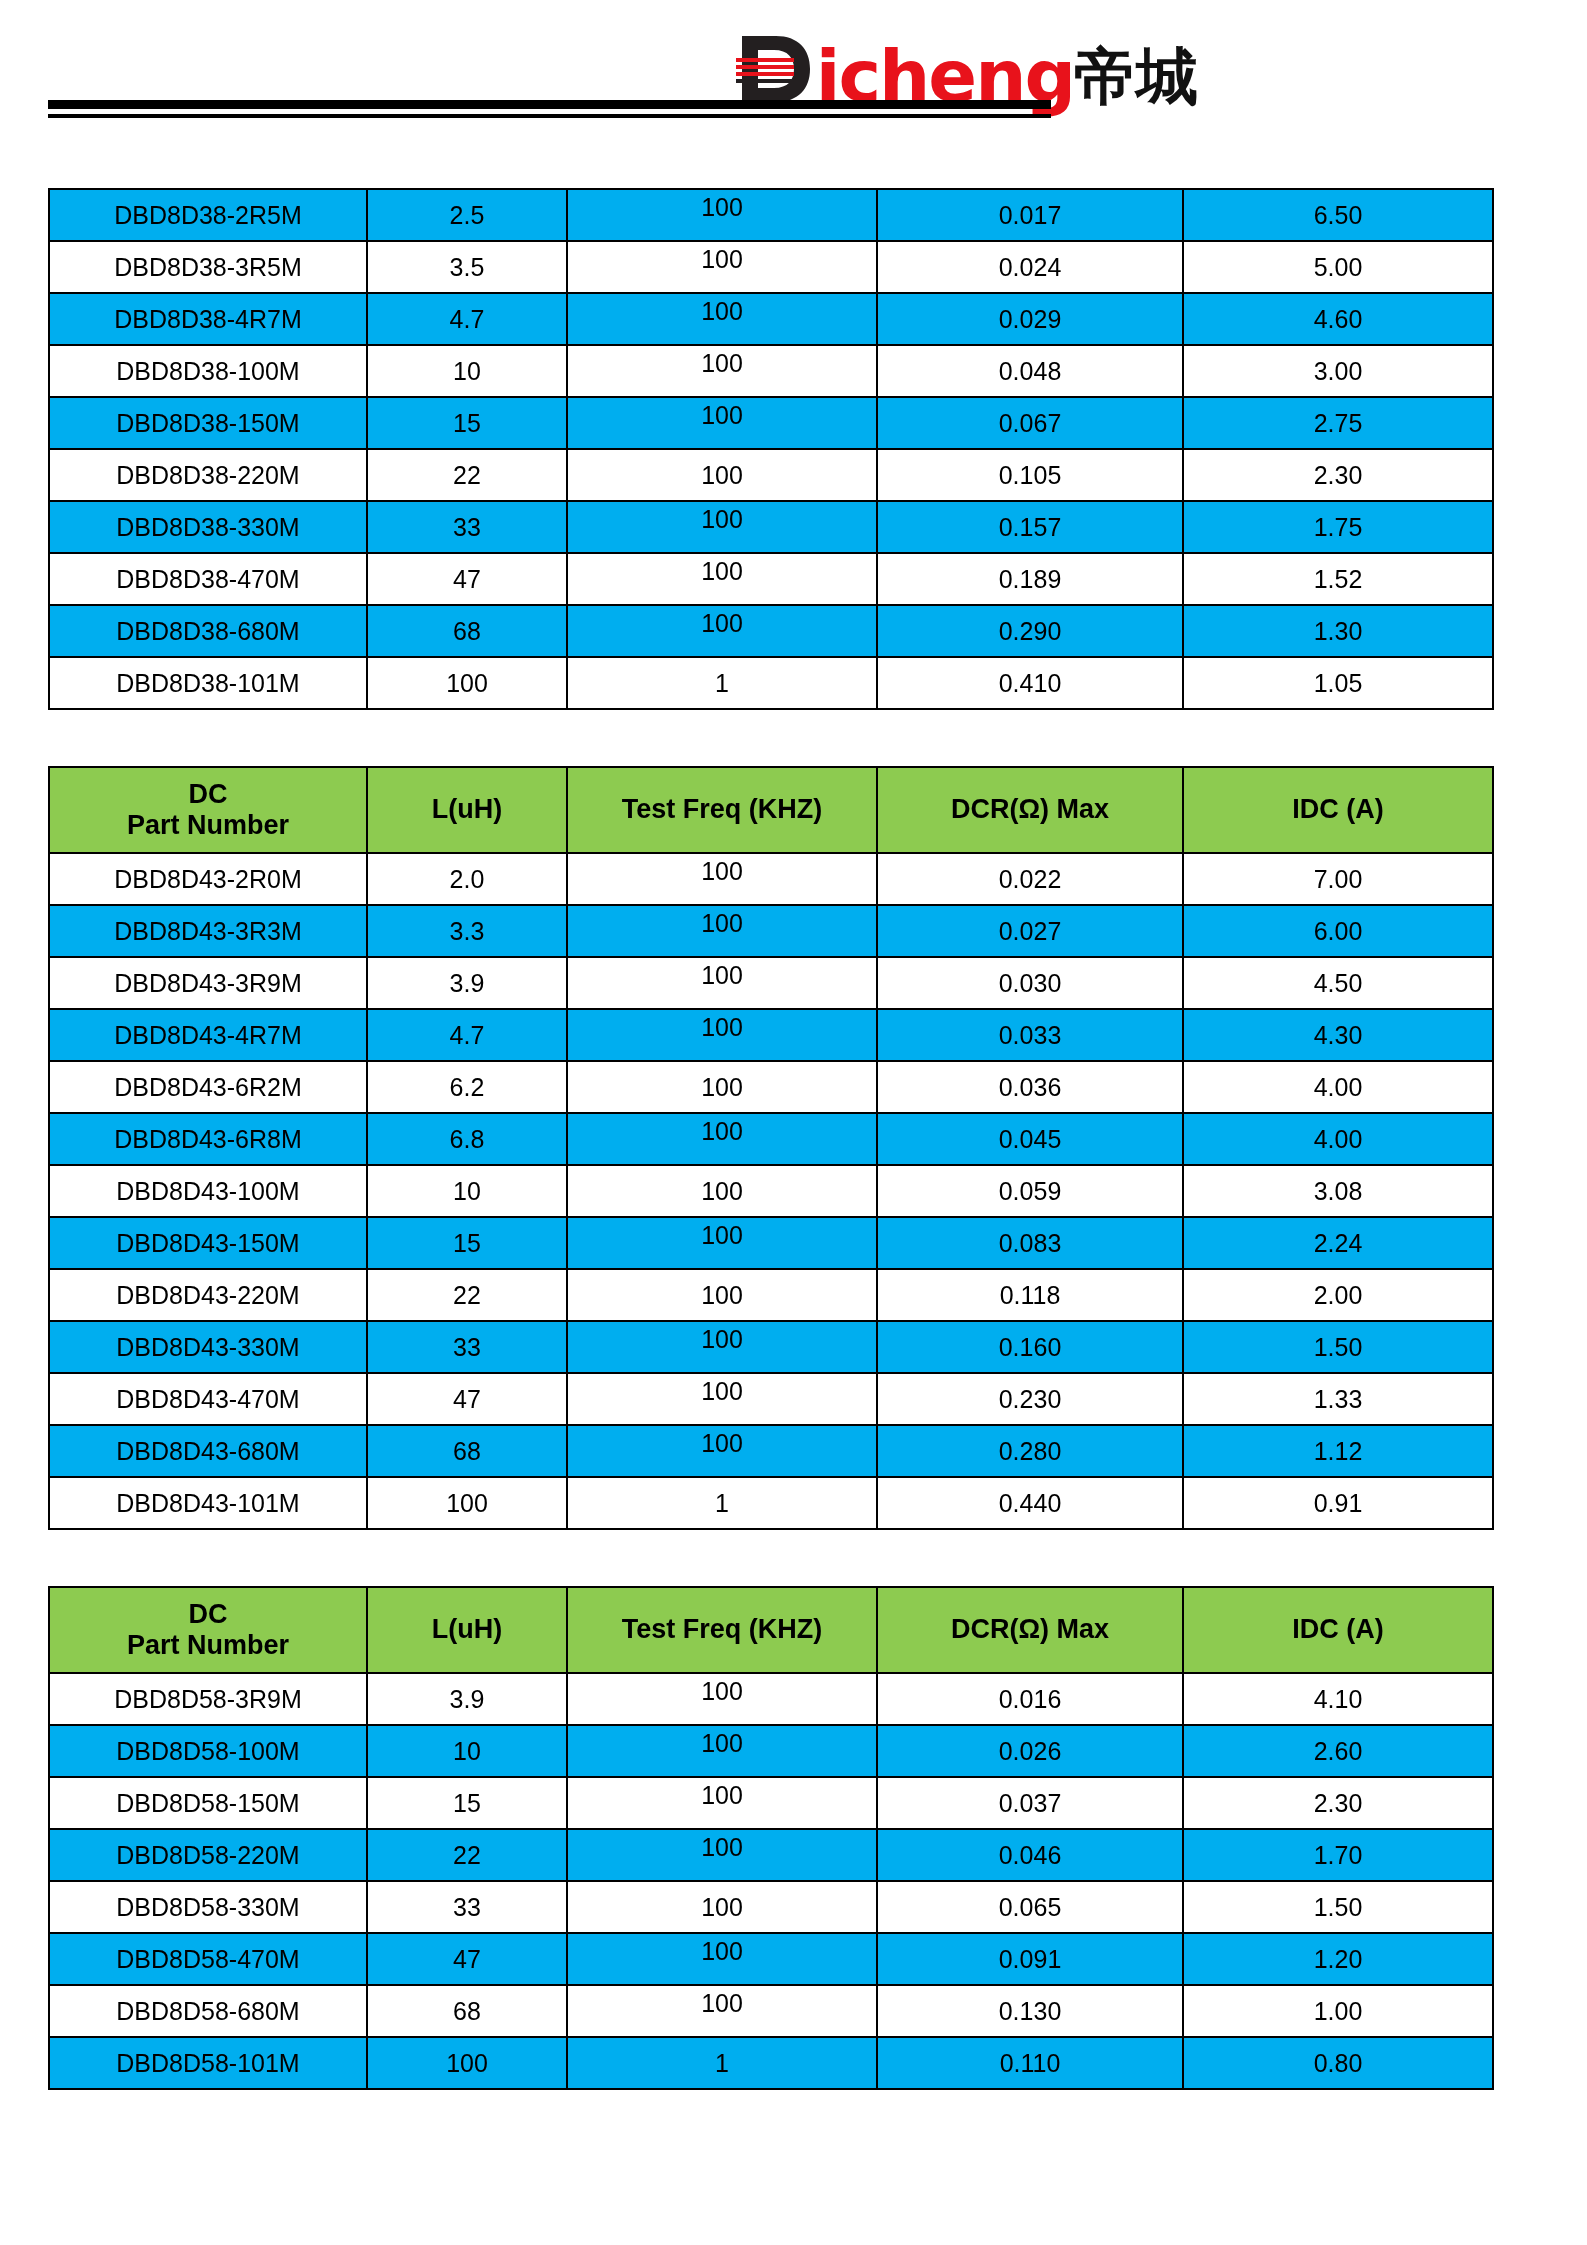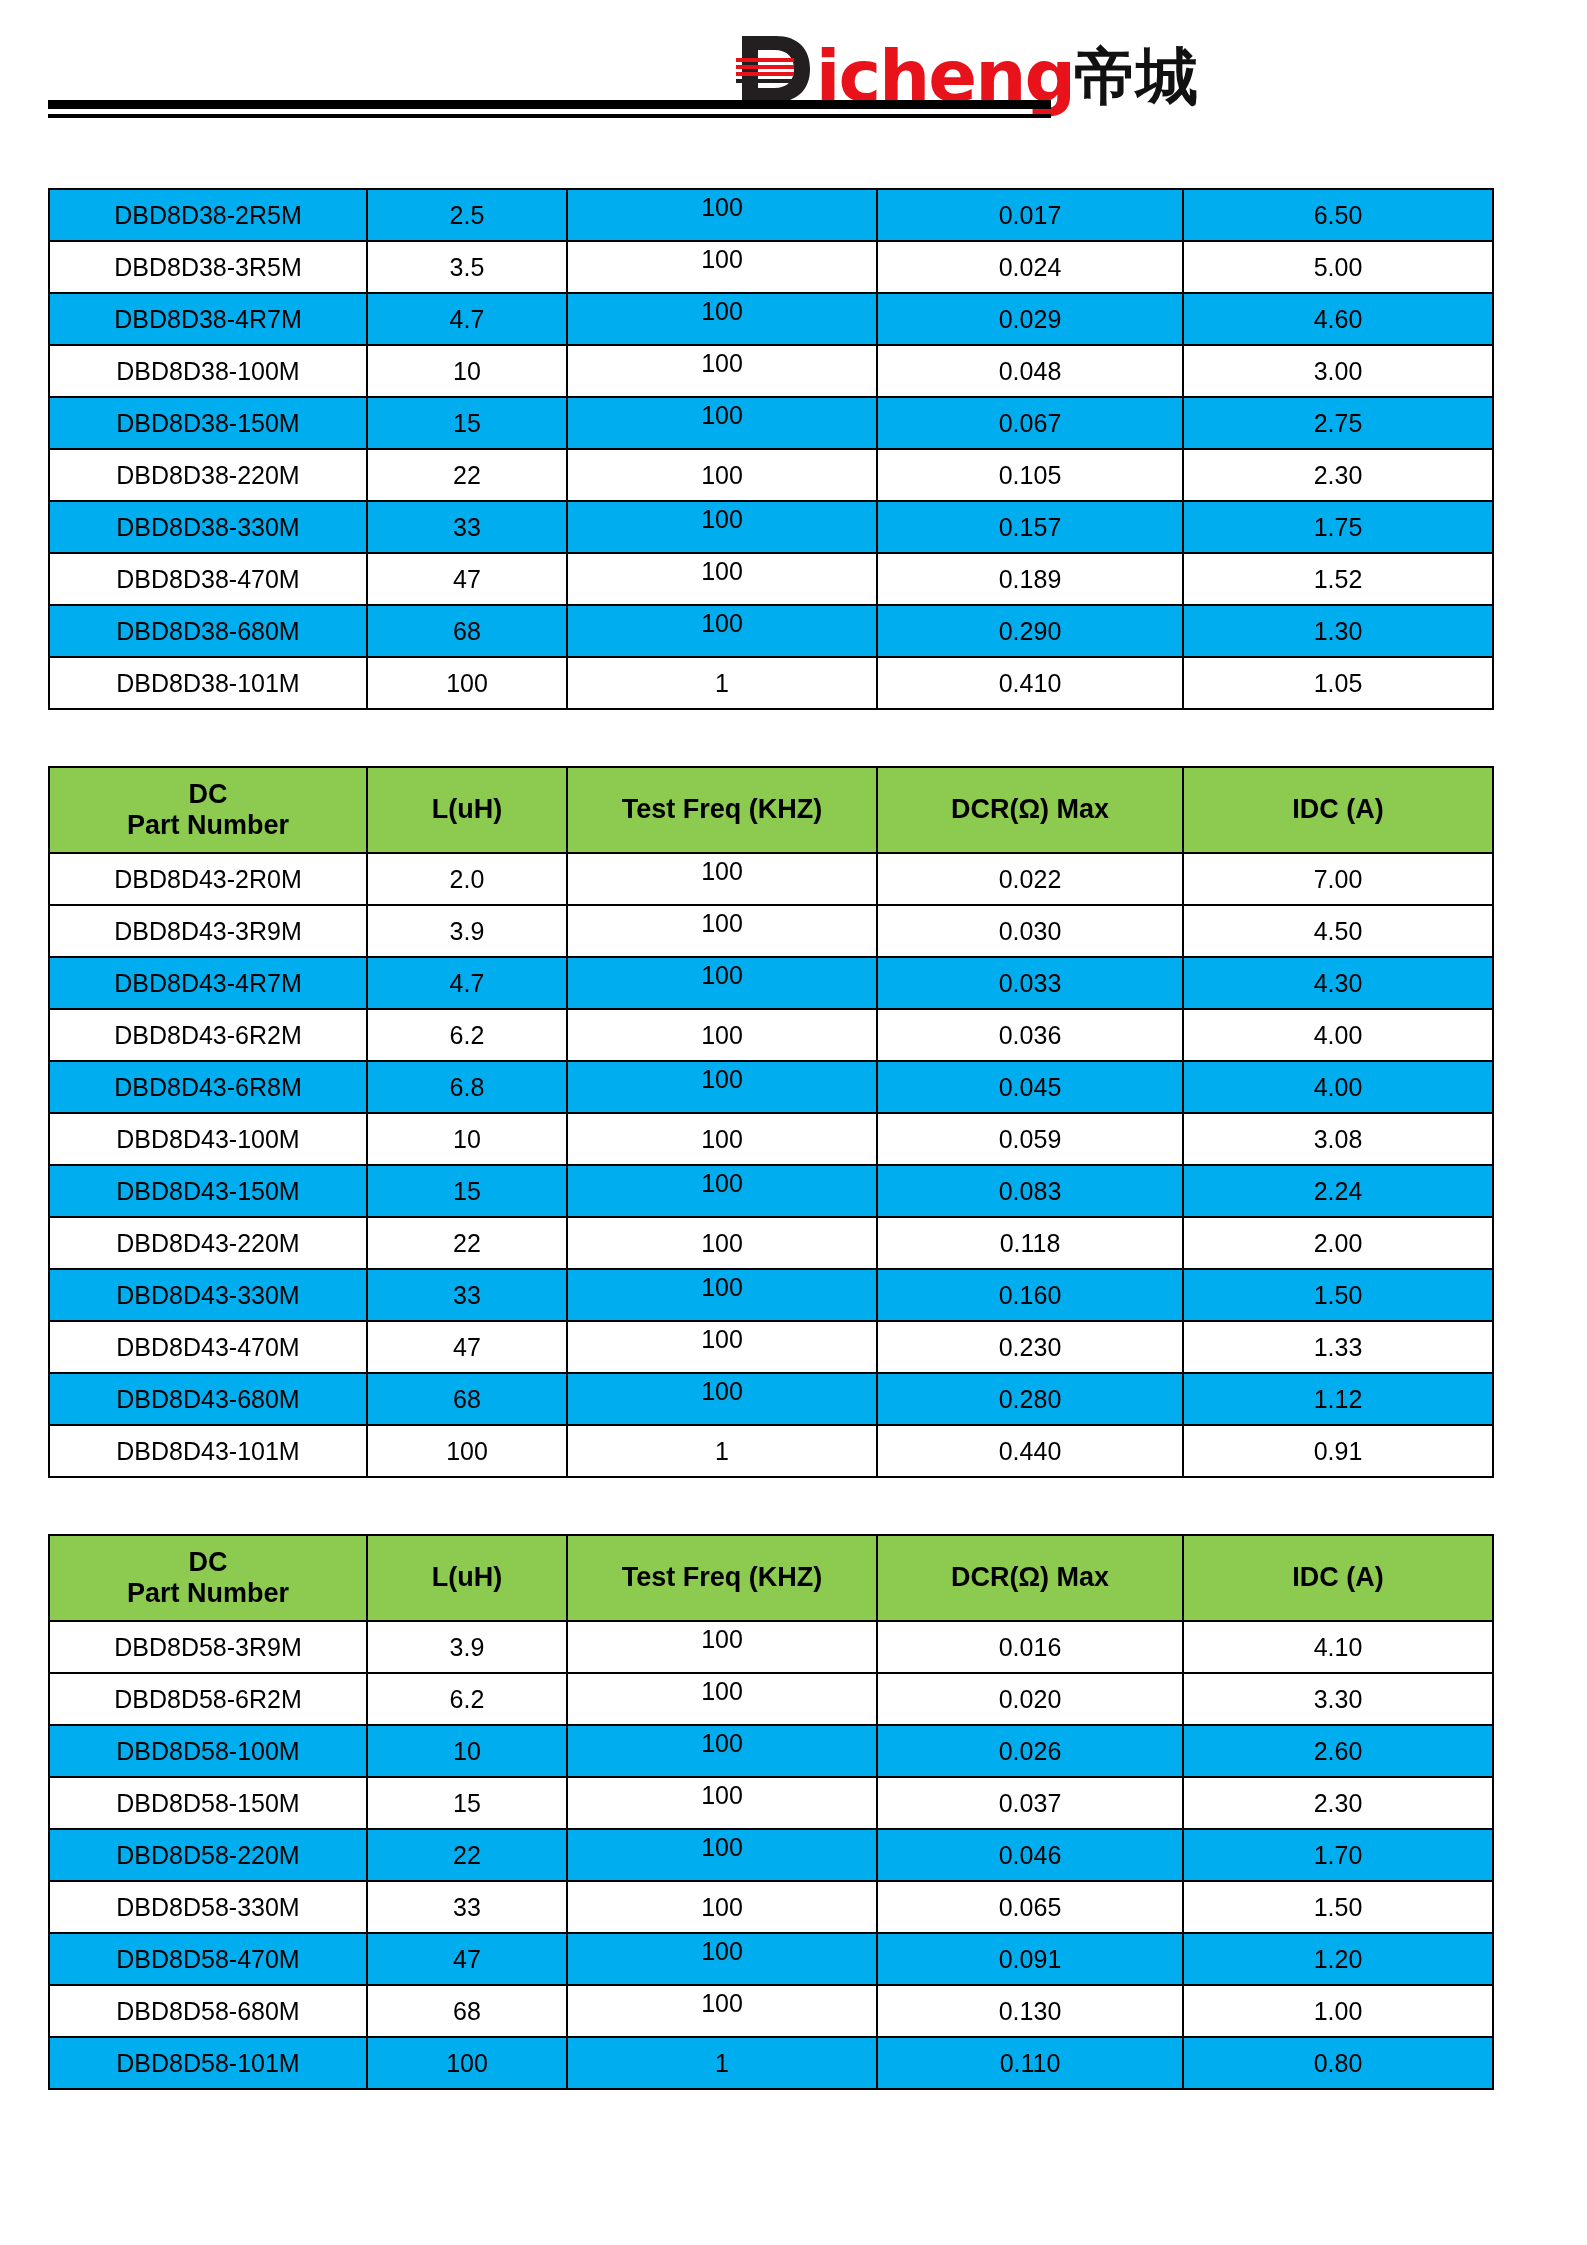--- a/index.html
+++ b/index.html
@@ -269,20 +269,27 @@
           </tr>
         </thead>
         <tbody>
           <tr>
             <td>DBD8D43-2R0M</td>
             <td>2.0</td>
             <td class="freq"><span class="raised">100</span></td>
             <td>0.022</td>
             <td>7.00</td>
           </tr>
+          <tr class="alt">
+            <td>DBD8D43-3R3M</td>
+            <td>3.3</td>
+            <td class="freq"><span class="raised">100</span></td>
+            <td>0.027</td>
+            <td>6.00</td>
+          </tr>
           <tr>
             <td>DBD8D43-3R9M</td>
             <td>3.9</td>
             <td class="freq"><span class="raised">100</span></td>
             <td>0.030</td>
             <td>4.50</td>
           </tr>
           <tr class="alt">
             <td>DBD8D43-4R7M</td>
             <td>4.7</td>
@@ -378,27 +385,20 @@
           </tr>
         </thead>
         <tbody>
           <tr>
             <td>DBD8D58-3R9M</td>
             <td>3.9</td>
             <td class="freq"><span class="raised">100</span></td>
             <td>0.016</td>
             <td>4.10</td>
           </tr>
-          <tr>
-            <td>DBD8D58-6R2M</td>
-            <td>6.2</td>
-            <td class="freq"><span class="raised">100</span></td>
-            <td>0.020</td>
-            <td>3.30</td>
-          </tr>
           <tr class="alt">
             <td>DBD8D58-100M</td>
             <td>10</td>
             <td class="freq"><span class="raised">100</span></td>
             <td>0.026</td>
             <td>2.60</td>
           </tr>
           <tr>
             <td>DBD8D58-150M</td>
             <td>15</td>

